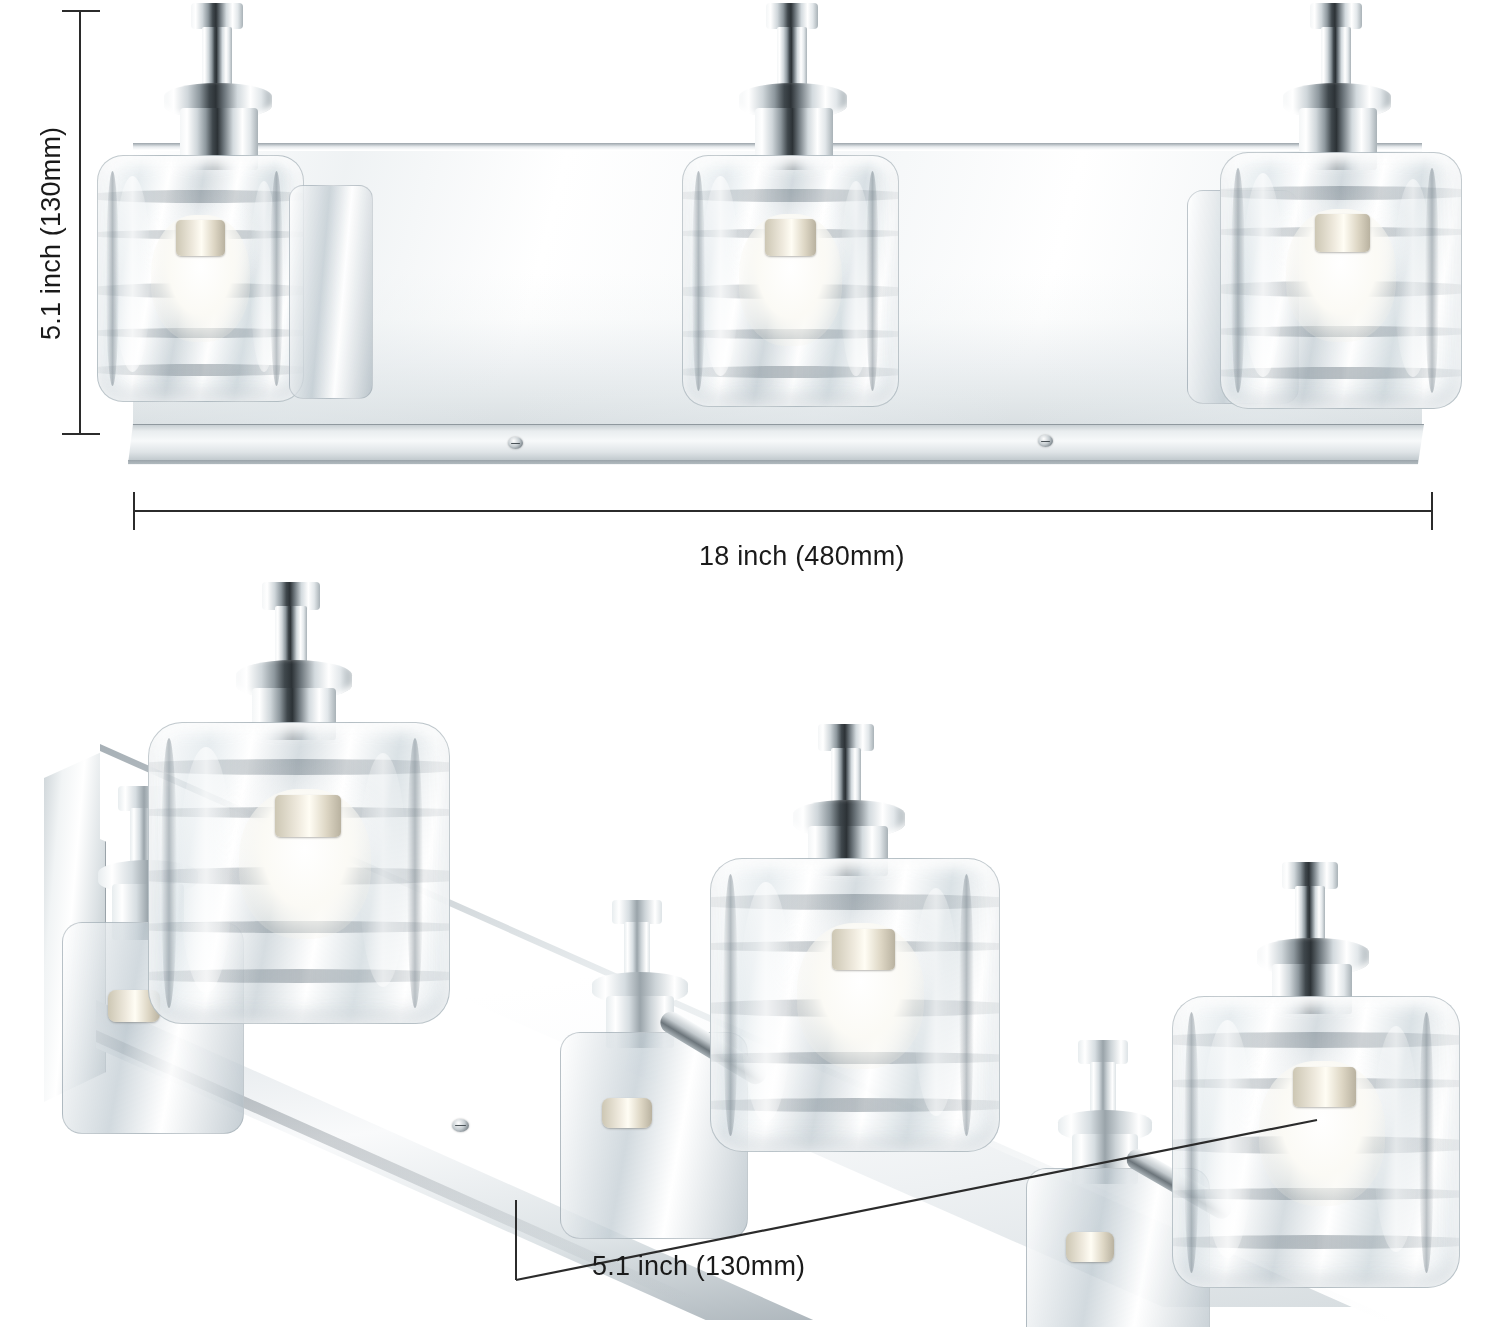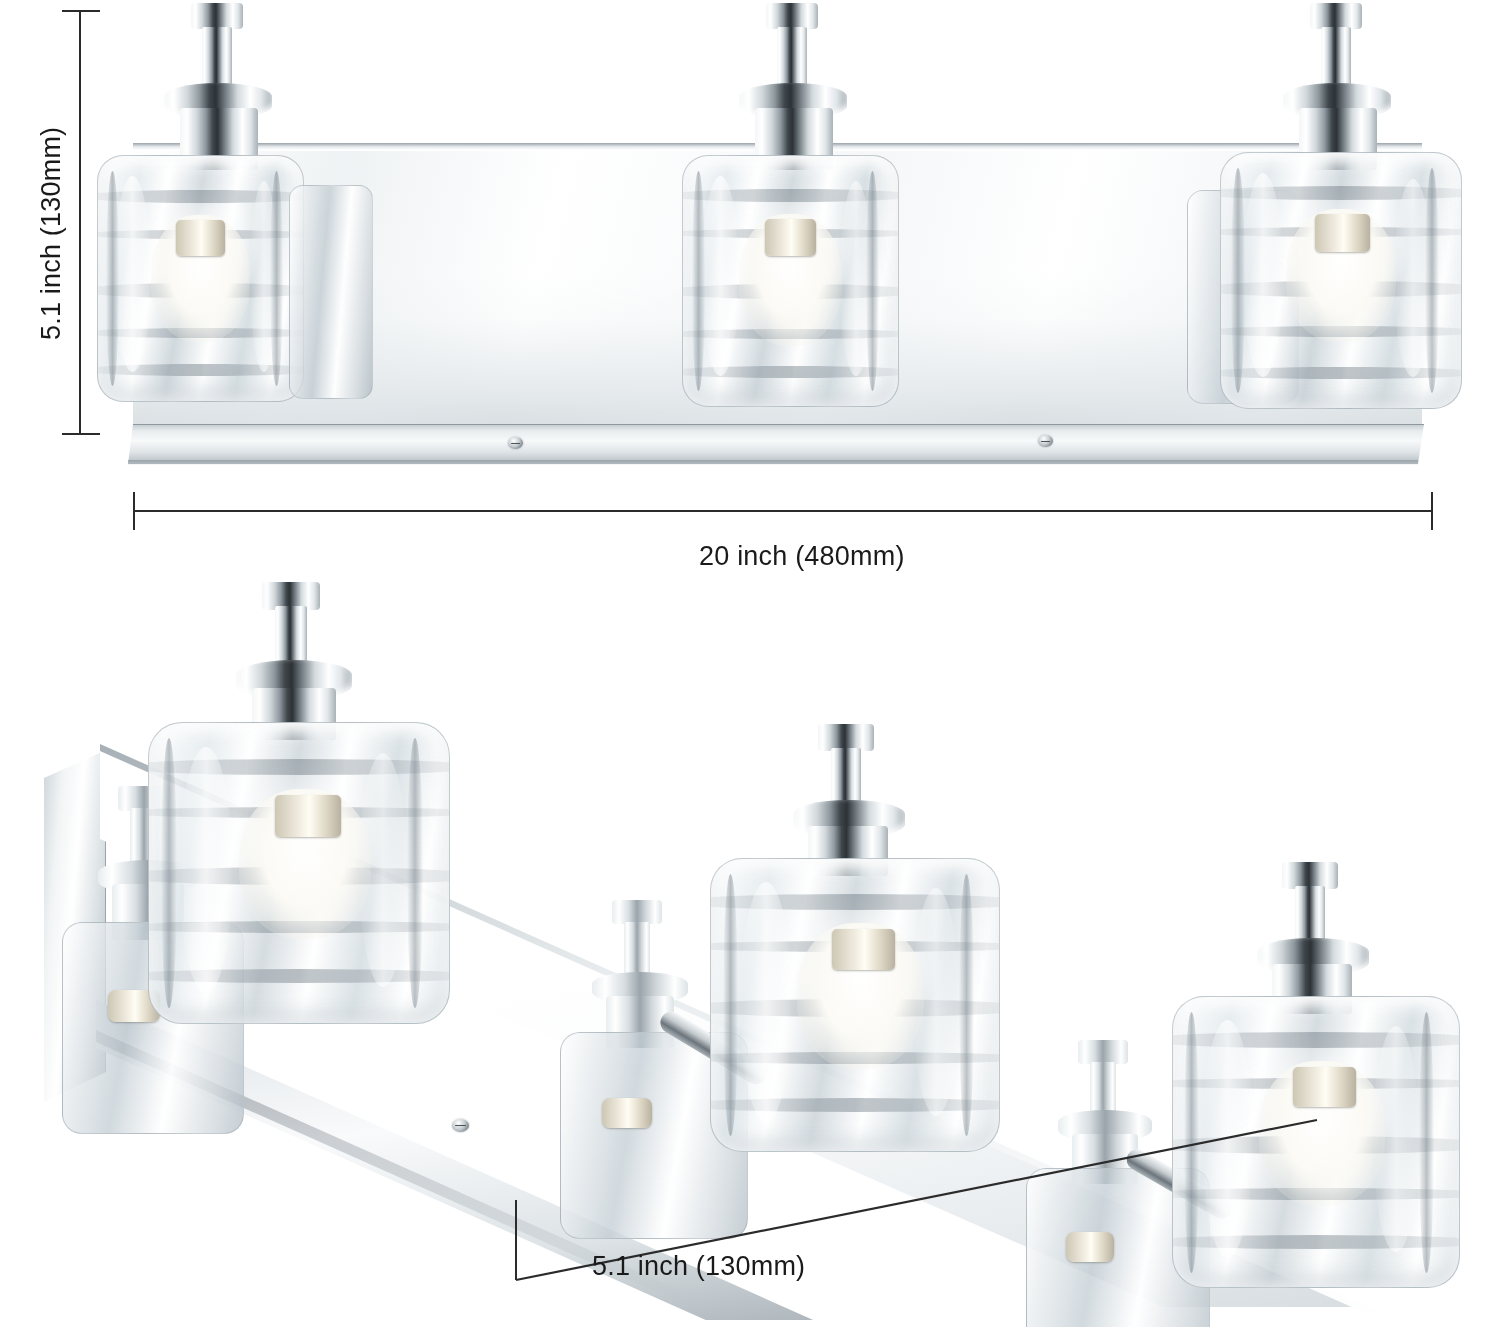--- a/index.html
+++ b/index.html
@@ -192,21 +192,21 @@
     <div class="dim-cap-h" style="left:62px;top:10px;width:38px;"></div>
     <div class="dim-line-v" style="left:79px;top:10px;height:425px;"></div>
     <div class="dim-cap-h" style="left:62px;top:433px;width:38px;"></div>
     <div class="dim-label dim-label-vert" style="left:36px;top:340px;">5.1 inch (130mm)</div>
   </div>
 
   <div>
     <div class="dim-cap-v" style="left:133px;top:492px;height:38px;"></div>
     <div class="dim-line-h" style="left:133px;top:510px;width:1300px;"></div>
     <div class="dim-cap-v" style="left:1431px;top:492px;height:38px;"></div>
-    <div class="dim-label" style="left:699px;top:541px;">20 inch (480mm)</div>
+    <div class="dim-label" style="left:699px;top:541px;">18 inch (480mm)</div>
   </div>
 
   <div id="view-bottom" style="position:absolute;left:0;top:560px;width:1500px;height:767px;">
 
     <div style="position:absolute;left:44px;top:190px;width:62px;height:352px;
                 background:linear-gradient(95deg,#cdd4d8 0%,#f1f4f5 22%,#ffffff 45%,
                           #dbe1e4 72%,#b3bcc1 100%);
                 clip-path:polygon(0 28px, 62px 0, 62px 322px, 0 352px);
                 box-shadow:inset -1px 0 0 #9aa3a9;"></div>
 

